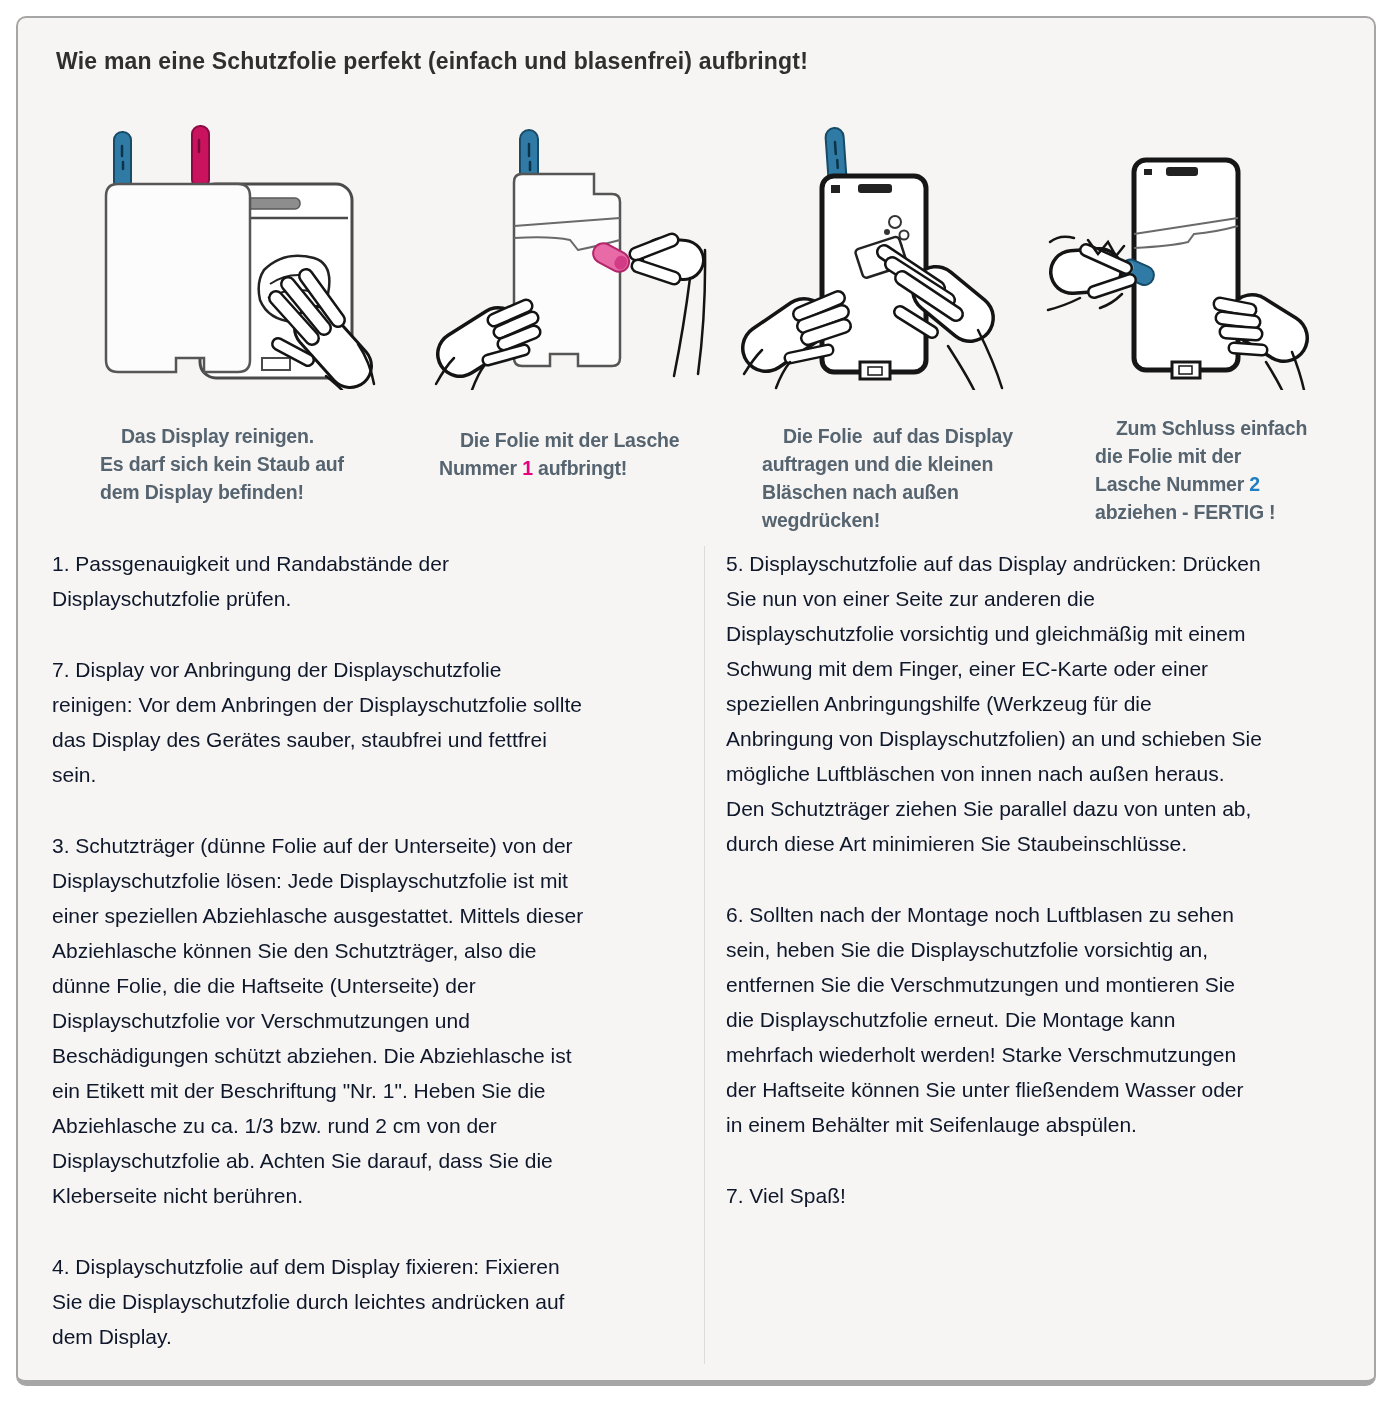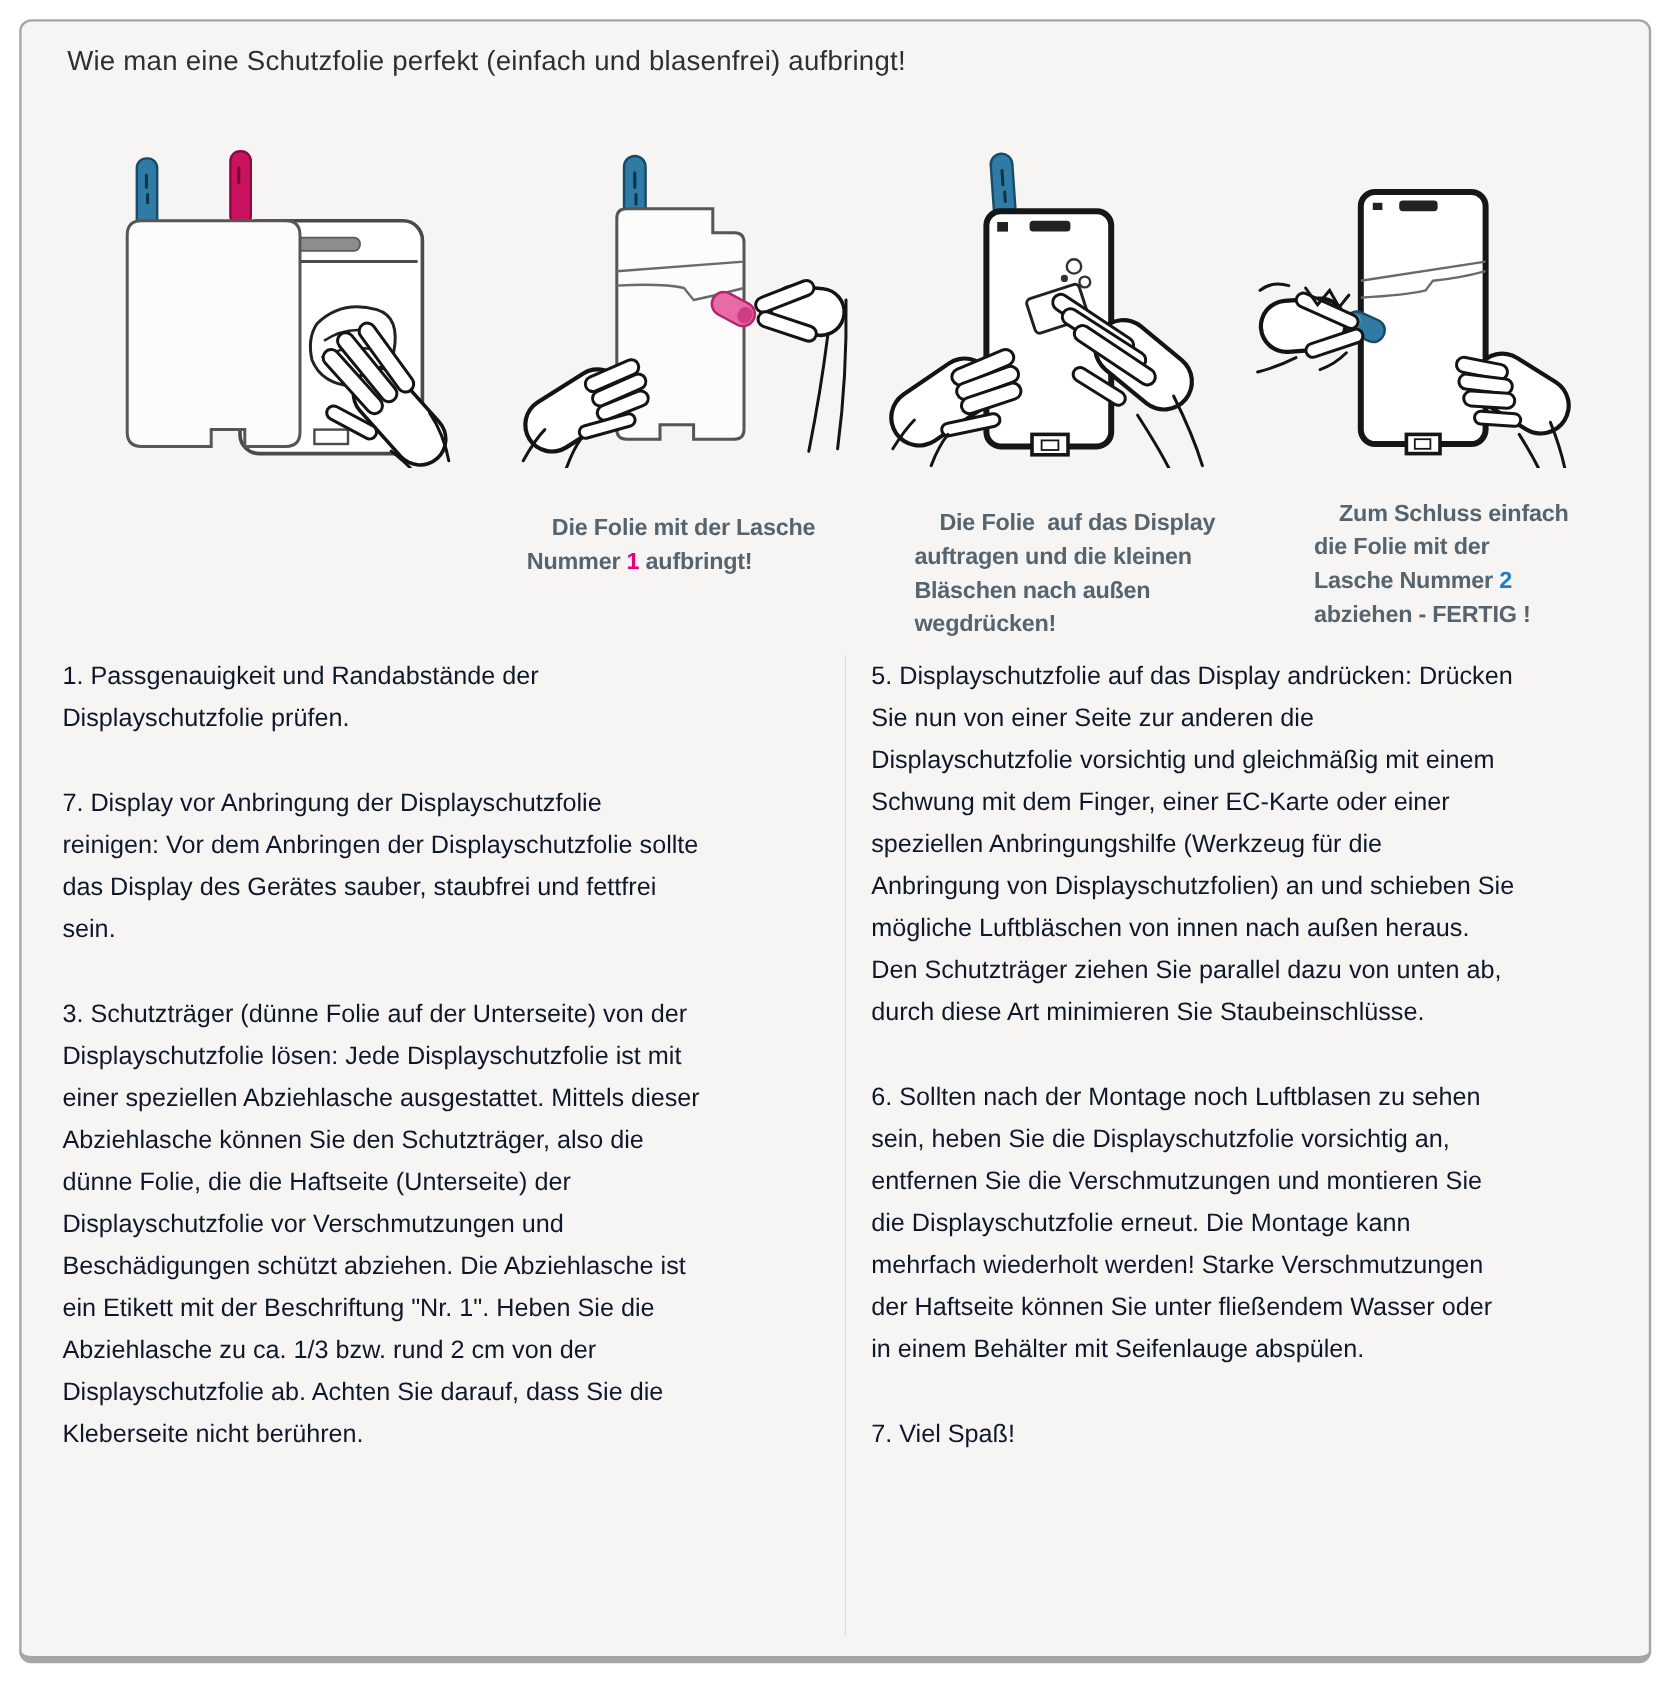--- a/index.html
+++ b/index.html
@@ -1,21 +1,21 @@
 <!DOCTYPE html>
 <html><head>
 <meta charset="utf-8">
 <style>
   html,body{margin:0;padding:0;background:#ffffff;width:1396px;height:1407px;
     font-family:"Liberation Sans",sans-serif;}
   .sheet{position:absolute;left:16px;top:16px;width:1360px;height:1370px;
     background:#f6f5f3;border:2px solid #a6a6a6;border-bottom-width:6px;
     border-radius:10px;box-sizing:border-box;}
-  h1.title{position:absolute;left:38px;top:19px;margin:0;font-size:23px;
-    font-weight:normal;color:#2f2f2f;letter-spacing:.2px;}
+  h1.title{position:absolute;left:38px;top:30px;margin:0;font-size:23px;
+    font-weight:bold;color:#2f2f2f;letter-spacing:.2px;}
   .panel{position:absolute;width:300px;height:268px;}
   .panel svg{display:block;}
   figure{margin:0;}
   figcaption.cap{position:absolute;margin:0;font-weight:bold;font-size:19.5px;
     line-height:28px;color:#566470;white-space:pre;letter-spacing:-.2px;}
   .cap-num{font-weight:bold;}
   .col{position:absolute;top:528px;font-size:21px;line-height:35px;color:#0f172a;}
   .col p{margin:0 0 36px 0;white-space:pre-line;}
   .col-left{left:34px;width:652px;}
   .col-right{left:708px;width:646px;}
@@ -60,20 +60,25 @@
           <path class="fw" stroke-width="11" d="M246 198 L214 154"></path>
         <path class="fk" stroke-width="16" d="M220 216 L184 176"></path>
           <path class="fw" stroke-width="11" d="M220 216 L184 176"></path>
         <path class="fk" stroke-width="14" d="M216 238 L186 222"></path>
           <path class="fw" stroke-width="9" d="M216 238 L186 222"></path>
         <path class="ln" d="M266 222 Q278 240 282 262"></path>
         <path class="ln" d="M234 254 Q244 262 250 268"></path>
       </g>
     </svg>
   </figure>
+  <figcaption class="cap" style="left:82px;top:376px;">
+    <span>Das Display reinigen.
+Es darf sich kein Staub auf
+dem Display befinden!</span><span class="cap-num"></span><span></span>
+  </figcaption>
 
   <figure class="panel" style="left:404px;top:104px;">
     <svg width="290" height="268" viewBox="0 0 290 268">
 
       <rect x="98" y="8" width="18" height="60" rx="9" fill="#2f7ba6" stroke="#174b67" stroke-width="2"></rect>
       <path d="M107 22 V34 M108 40 V48" stroke="#0c3347" stroke-width="2.5" stroke-linecap="round"></path>
 
       <path d="M100 52 H172 V72 H190 Q198 72 198 80 V236 Q198 244 190 244 H156 V232 H128 V244 H100 Q92 244 92 236 V60 Q92 52 100 52 Z" fill="#fcfcfc" stroke="#555555" stroke-width="2.5"></path>
 
       <path d="M92 104 L198 96" stroke="#6a6a6a" stroke-width="2" fill="none"></path>
@@ -245,20 +250,23 @@
 Displayschutzfolie lösen: Jede Displayschutzfolie ist mit
 einer speziellen Abziehlasche ausgestattet. Mittels dieser
 Abziehlasche können Sie den Schutzträger, also die
 dünne Folie, die die Haftseite (Unterseite) der
 Displayschutzfolie vor Verschmutzungen und
 Beschädigungen schützt abziehen. Die Abziehlasche ist
 ein Etikett mit der Beschriftung "Nr. 1". Heben Sie die
 Abziehlasche zu ca. 1/3 bzw. rund 2 cm von der
 Displayschutzfolie ab. Achten Sie darauf, dass Sie die
 Kleberseite nicht berühren.</p>
+    <p>4. Displayschutzfolie auf dem Display fixieren: Fixieren
+Sie die Displayschutzfolie durch leichtes andrücken auf
+dem Display.</p>
   </div>
 
   <div class="col col-right">
     <p>5. Displayschutzfolie auf das Display andrücken: Drücken
 Sie nun von einer Seite zur anderen die
 Displayschutzfolie vorsichtig und gleichmäßig mit einem
 Schwung mit dem Finger, einer EC-Karte oder einer
 speziellen Anbringungshilfe (Werkzeug für die
 Anbringung von Displayschutzfolien) an und schieben Sie
 mögliche Luftbläschen von innen nach außen heraus.

